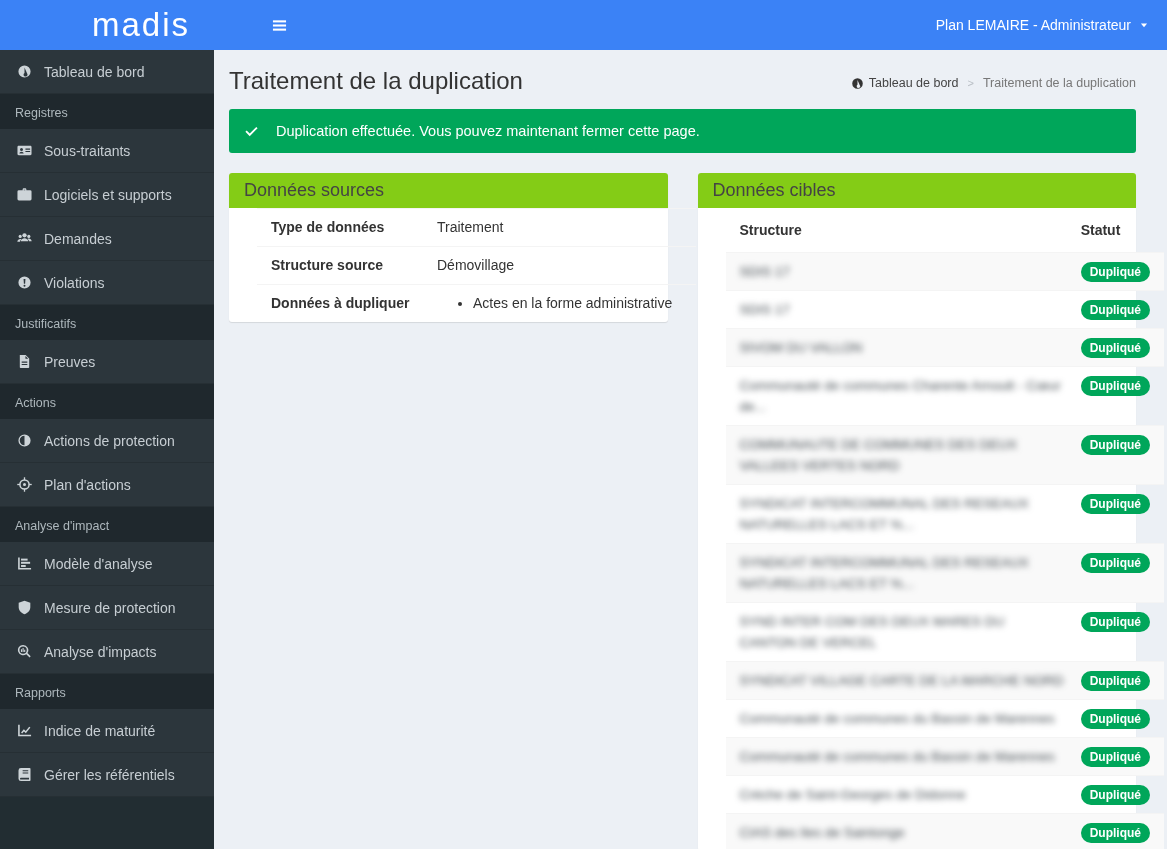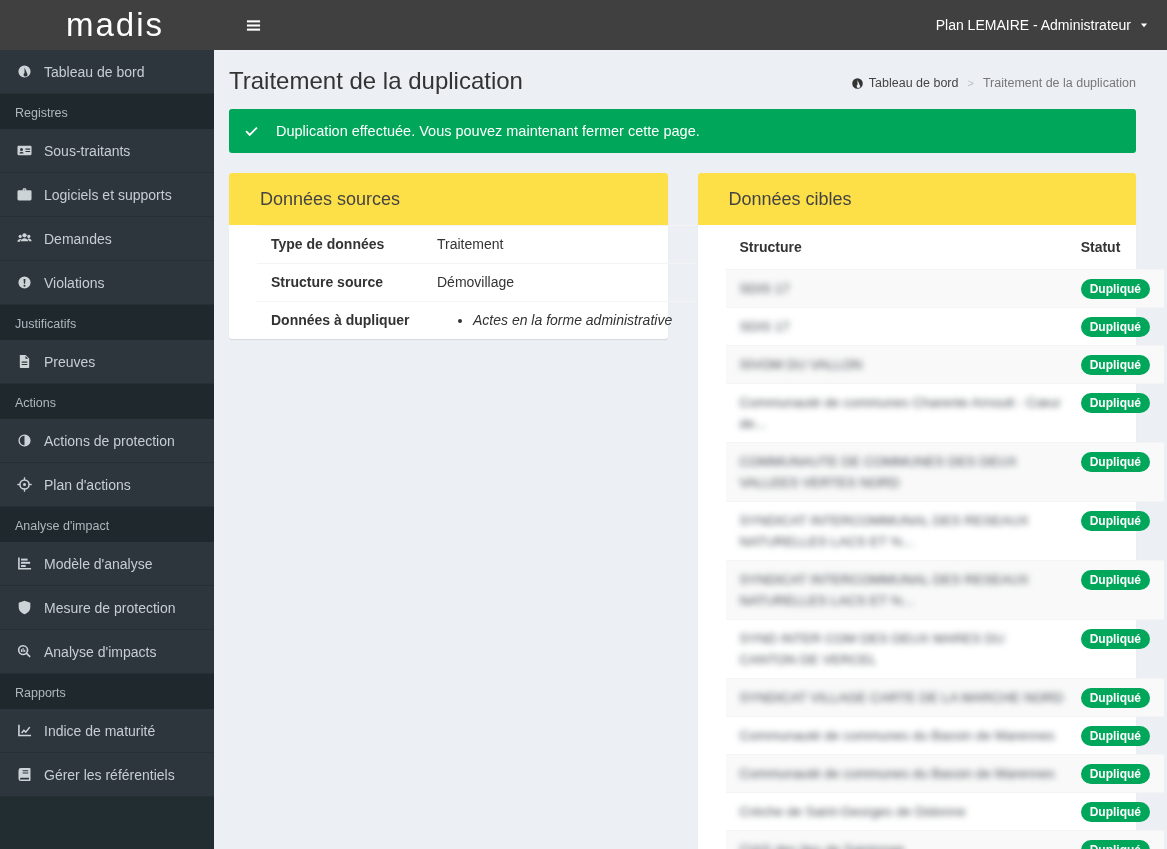--- a/index.html
+++ b/index.html
@@ -1,21 +1,21 @@
 <!DOCTYPE html>
 <html><head>
 <meta charset="utf-8">
 <style>
   * { box-sizing: border-box; margin: 0; padding: 0; }
   html,body { width:1167px; height:849px; overflow:hidden;
     font-family:"Liberation Sans", sans-serif; background:#ecf0f5; }
 
   
   .topbar { position:absolute; top:0; left:0; width:1167px; height:50px;
-    background:#404040; display:flex; z-index:10; }
+    background:#3b82f6; display:flex; z-index:10;padding-left:26px; }
   .logo { width:230px; height:50px; display:flex; align-items:center; justify-content:center;
     color:#fff; font-size:33px; font-weight:300; letter-spacing:2px; cursor:pointer; }
   .navbar { flex:1; display:flex; align-items:center; justify-content:space-between; }
   .hamburger { width:46px; height:50px; display:flex; align-items:center; justify-content:center;
     cursor:pointer; color:#fff; }
   .hamburger svg { width:15px; height:15px; fill:#fff; }
   .user-menu { height:50px; display:flex; align-items:center; gap:8px; padding:0 18px;
     color:#fff; font-size:14px; cursor:pointer; }
   .user-menu svg { width:10px; height:10px; fill:#fff; }
 
@@ -40,31 +40,31 @@
   .breadcrumb .crumb-home svg { width:13px; height:13px; fill:#333; }
   .breadcrumb .sep { color:#b8bec4; font-size:11px; }
   .breadcrumb .crumb-current { color:#777; }
 
   .alert { margin:13px 15px 20px; background:#00a65a; border-radius:3px; color:#fff;
     padding:14px 15px; font-size:14.5px; display:flex; align-items:flex-start; gap:17px; }
   .alert svg { width:15px; height:15px; fill:#fff; flex:0 0 auto; }
 
   .row { display:flex; gap:30px; padding:0 15px; align-items:flex-start; }
   .panel { flex:1; background:#fff; border-radius:3px; box-shadow:0 1px 1px rgba(0,0,0,0.1); }
-  .panel-header { height:52px; background:#fde047; border-radius:3px 3px 0 0;
-    padding:8px 31px; font-size:18px; color:#444; display:flex; align-items:center; }
+  .panel-header { height:35px; background:#84cc16; border-radius:3px 3px 0 0;
+    padding:8px 15px; font-size:18px; color:#444; display:flex; align-items:center; }
 
   table { width:100%; border-collapse:collapse; font-size:14px; color:#333;margin-left:28px; }
   th, td { text-align:left; padding:8px; border-top:1px solid #f4f4f4;
     vertical-align:top; line-height:21px; }
   tr > th:first-child, tr > td:first-child { padding-left:14px; }
   tr > th:last-child,  tr > td:last-child  { padding-right:14px; }
 
   .src-table th { width:172px; font-weight:bold; }
-  .src-table td ul { margin:0; padding-left:36px;font-style:italic; }
+  .src-table td ul { margin:0; padding-left:36px; }
   .src-table tr:last-child th, .src-table tr:last-child td { }
 
   .tgt-table thead th { font-weight:bold; padding-top:12px; padding-bottom:11px;
     border-top:none; border-bottom:1px solid #f4f4f4; }
   .tgt-table tbody tr:nth-child(odd) td { background:#f9f9f9; }
   .tgt-table .col-status { width:82px; }
   .redacted { filter:blur(3px); color:#434b51; font-size:13.5px; }
   .badge { display:inline-block; background:#00a65a; color:#fff; font-size:12px;
     font-weight:bold; padding:3px 9px; border-radius:10px; line-height:14px; }
 </style>

